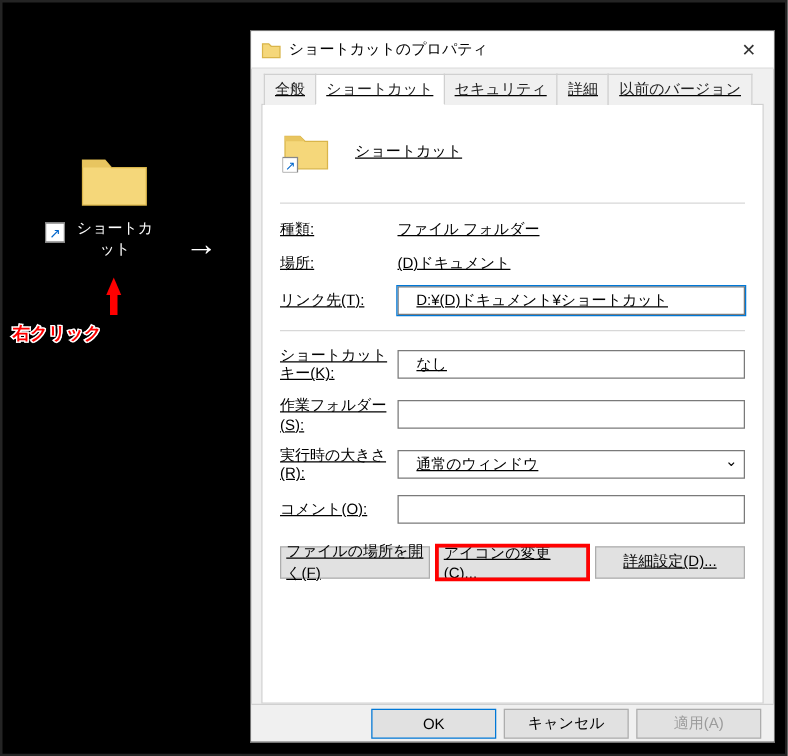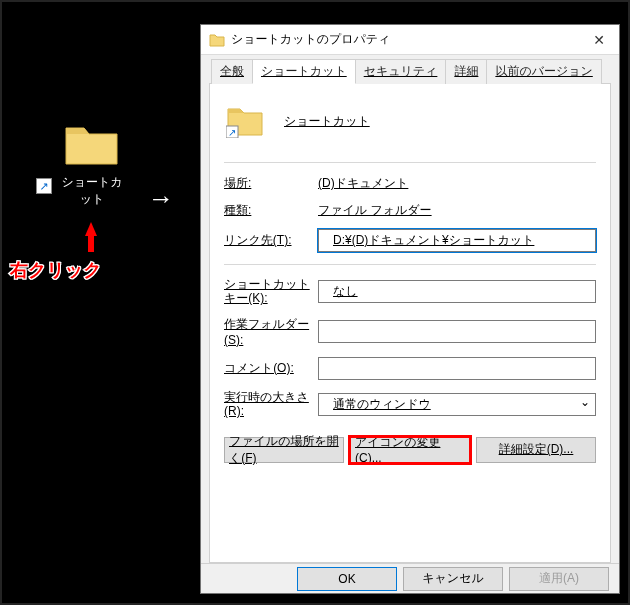--- a/index.html
+++ b/index.html
@@ -15,21 +15,21 @@
   }
   .desktop-icon-label {
     color: #fff; font-size: 12px; margin-top: 6px; text-shadow: 1px 1px 2px #000;
   }
   .red-arrow-up {
     position: absolute; left: 83px; top: 220px; width: 0; height: 0;
     border-left: 6px solid transparent; border-right: 6px solid transparent; border-bottom: 14px solid #f00;
   }
   .red-arrow-stem { position: absolute; left: 86px; top: 232px; width: 6px; height: 18px; background: #f00; }
   .right-click-label {
-    position: absolute; left: 8px; top: 256px; color: #f00; font-weight: bold; font-size: 18px;
+    position: absolute; left: 8px; top: 256px; color: #f00; font-weight: bold; font-size: 14px;
     -webkit-text-stroke: 2px #fff; paint-order: stroke fill; stroke: #fff;
     text-shadow: -1px -1px 0 #fff, 1px -1px 0 #fff, -1px 1px 0 #fff, 1px 1px 0 #fff;
   }
 
   .white-arrow {
     position: absolute; left: 146px; top: 178px; color: #fff; font-size: 26px; font-weight: bold;
   }
 
   .dialog {
     position: absolute; left: 198px; top: 22px; width: 420px; height: 570px;
@@ -142,53 +142,53 @@
               <path d="M2 5 h12 l4 4 h-16 z" fill="#e8c560"></path>
               <rect x="0" y="22" width="12" height="12" fill="#fff" stroke="#888"></rect>
               <text x="2" y="32" font-size="10" fill="#06c">↗</text>
             </svg>
           </div>
           <div class="header-name">ショートカット</div>
         </div>
         <div class="sep"></div>
 
         <div class="form-row">
+          <div class="label">種類:</div>
+          <div class="value">ファイル フォルダー</div>
+        </div>
+        <div class="form-row">
           <div class="label">場所:</div>
           <div class="value">(D)ドキュメント</div>
         </div>
         <div class="form-row">
-          <div class="label">種類:</div>
-          <div class="value">ファイル フォルダー</div>
-        </div>
-        <div class="form-row">
           <div class="label">リンク先(T):</div>
           <input type="text" class="highlighted" value="D:¥(D)ドキュメント¥ショートカット" style="">
         </div>
         <div class="sep"></div>
 
         <div class="form-row">
           <div class="label" style="line-height:1.2">ショートカット キー(K):</div>
           <input type="text" value="なし" style="">
         </div>
         <div class="form-row">
           <div class="label">作業フォルダー(S):</div>
-          <input type="text" value="" style="">
-        </div>
-        <div class="form-row">
-          <div class="label">コメント(O):</div>
           <input type="text" value="" style="">
         </div>
         <div class="form-row">
           <div class="label" style="line-height:1.2">実行時の大きさ(R):</div>
           <div class="select-wrap">
             <select>
               <option>通常のウィンドウ</option>
             </select>
           </div>
         </div>
+        <div class="form-row">
+          <div class="label">コメント(O):</div>
+          <input type="text" value="" style="">
+        </div>
 
         <div class="button-row">
           <div class="win-btn">ファイルの場所を開く(F)</div>
           <div class="win-btn red-box">アイコンの変更(C)...</div>
           <div class="win-btn">詳細設定(D)...</div>
         </div>
       </div>
     </div>
 
     <div class="dialog-footer">

